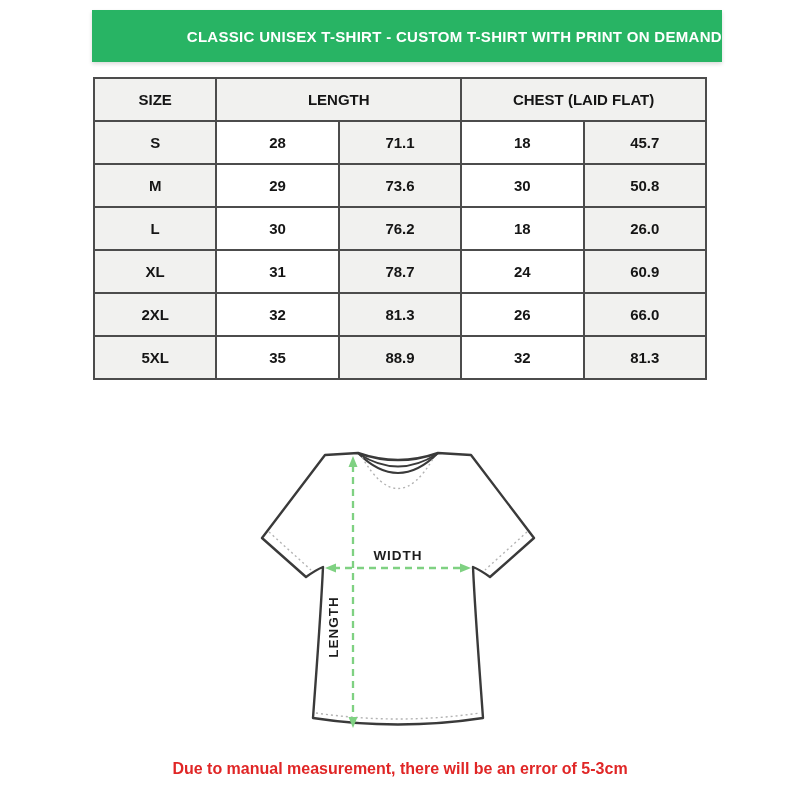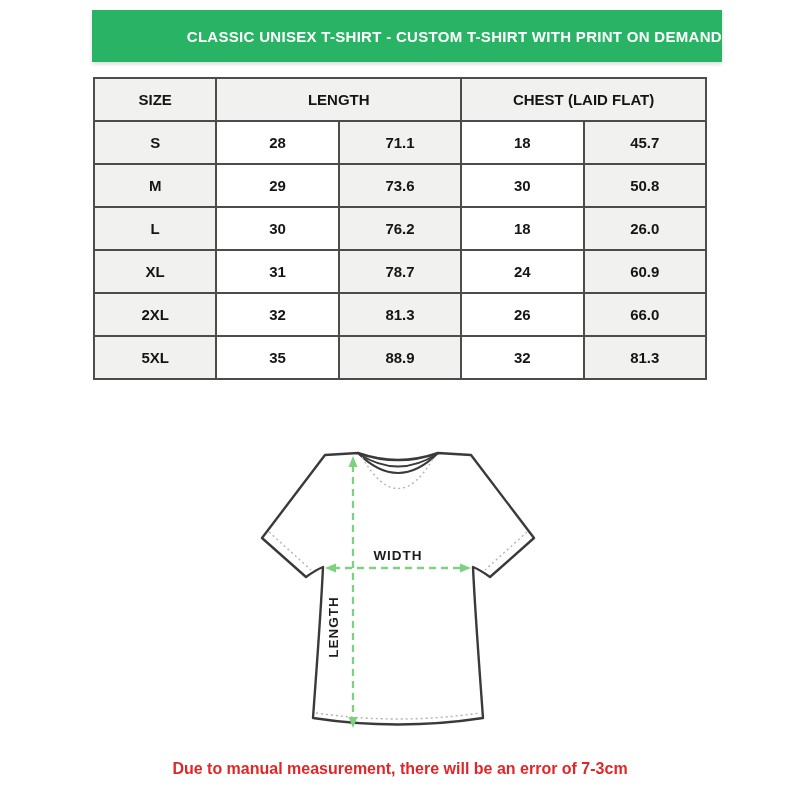--- a/index.html
+++ b/index.html
@@ -141,15 +141,15 @@
     <polygon class="arrow-head" points="97,148 108,143.5 108,152.5"></polygon>
     <polygon class="arrow-head" points="243,148 232,143.5 232,152.5"></polygon>
     <text class="dim-label" x="170" y="140" text-anchor="middle">WIDTH</text>
 
     <line class="arrow-line" x1="125" y1="45" x2="125" y2="299"></line>
     <polygon class="arrow-head" points="125,36 120.5,47 129.5,47"></polygon>
     <polygon class="arrow-head" points="125,308 120.5,297 129.5,297"></polygon>
     <text class="dim-label" transform="translate(110,207) rotate(-90)" text-anchor="middle" letter-spacing="1.5">LENGTH</text>
   </svg>
 
-  <div class="note">Due to manual measurement, there will be an error of 7-3cm</div>
+  <div class="note">Due to manual measurement, there will be an error of 5-3cm</div>
 
 </div>
 
 </body></html>

